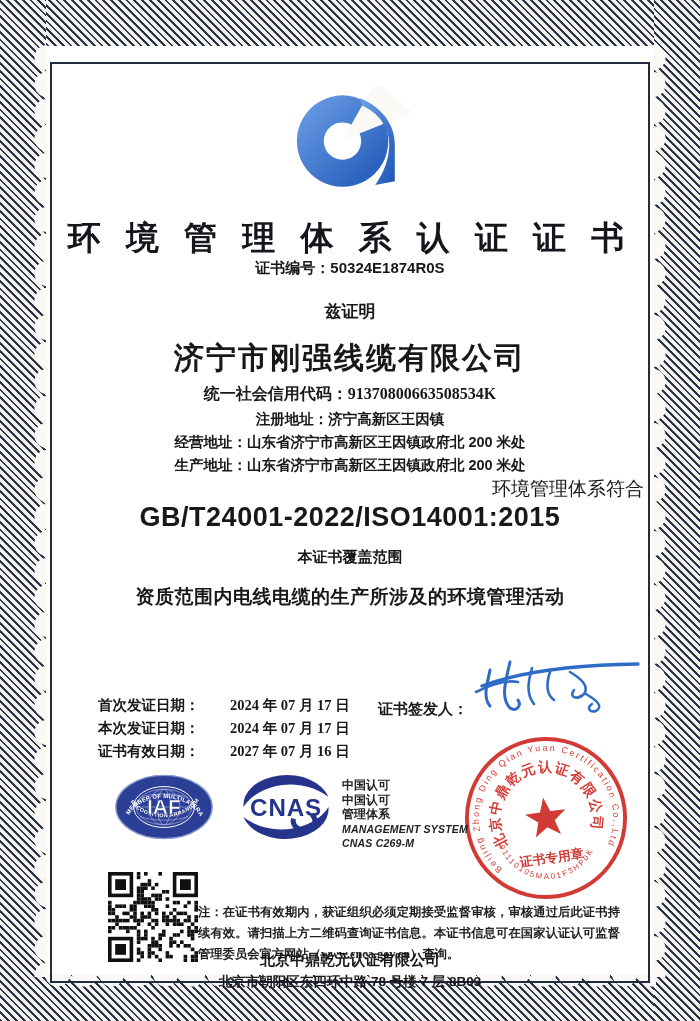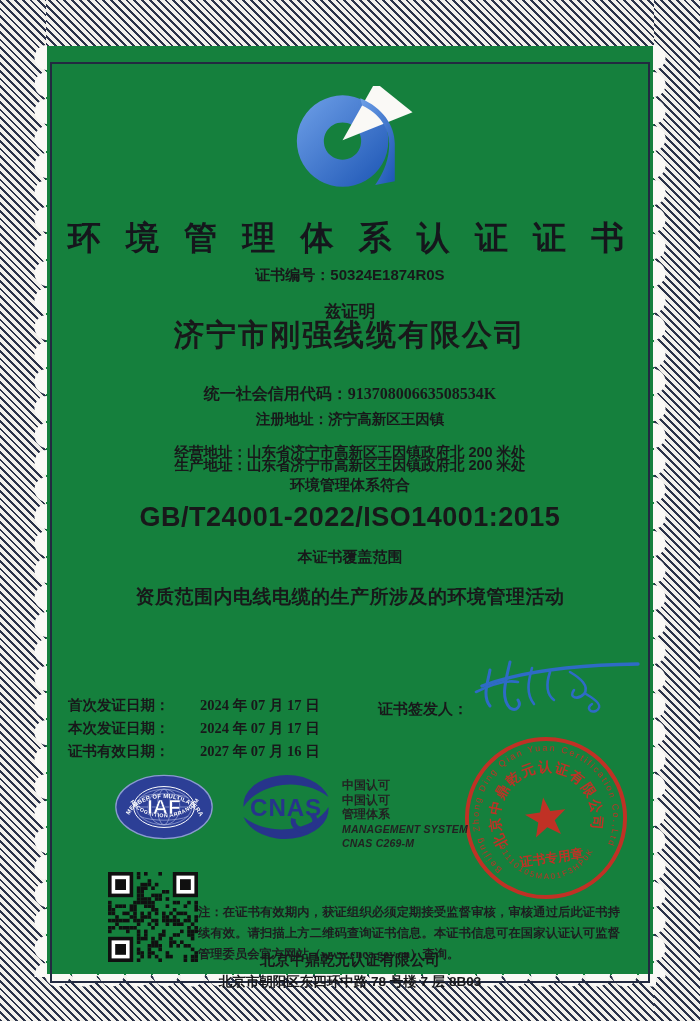--- a/index.html
+++ b/index.html
@@ -1,16 +1,16 @@
 <!DOCTYPE html>
 <html><head>
 <meta charset="utf-8">
 <style>
   html,body{margin:0;padding:0;background:#e9e7e2;}
-  .page{position:relative;width:700px;height:1021px;background:#15803d;overflow:hidden;
+  .page{position:relative;width:700px;height:1021px;background:#ffffff;overflow:hidden;
         font-family:"Liberation Sans","DejaVu Sans",sans-serif;color:#18181a;}
   
   .band{position:absolute;background:repeating-linear-gradient(45deg,#2b3349 0 2px,#f3f1ec 2px 5.5px);}
   .band.top{top:0;left:0;right:0;height:46px;}
   .band.bottom{bottom:0;left:0;right:0;height:46px;}
   .band.left{top:0;bottom:0;left:0;width:46px;}
   .band.right{top:0;bottom:0;right:0;width:46px;}
   .scal{position:absolute;}
   .scal.top{top:33px;left:44px;right:44px;height:14px;
     background-image:radial-gradient(circle 13px at 50% 100%,#faf9f6 12px,rgba(0,0,0,0) 13px);
@@ -29,27 +29,27 @@
   .content{position:absolute;left:56px;right:56px;top:62px;bottom:38px;}
   .abs{position:absolute;}
   .ctr{left:0;right:0;text-align:center;}
   .title{font-size:33px;font-weight:bold;letter-spacing:8px;color:#15161c;}
   .certno{font-size:15px;font-weight:bold;}
   .declare{font-size:17px;font-weight:bold;}
   .company{font-size:30px;font-weight:bold;letter-spacing:2px;}
   .serifb{font-family:"Liberation Serif","DejaVu Serif",serif;font-weight:bold;}
   .credit{font-size:16px;}
   .addr{font-size:14.5px;font-weight:bold;}
-  .conform{font-size:15px;font-weight:bold;}
+  .conform{font-size:19px;font-weight:normal;text-align:right;}
   .standard{font-size:27px;font-weight:bold;letter-spacing:.5px;}
   .scopelbl{font-size:15px;font-weight:bold;}
   .scope{font-size:19px;font-weight:bold;letter-spacing:.5px;}
   .dates{left:12px;top:632px;font-size:14.5px;line-height:23px;}
   .dates .row{display:flex;}
-  .dates .lb{width:112px;text-align:justify;}
+  .dates .lb{width:112px;text-align:justify;margin-left:30px;}
   .dates .vl{margin-left:20px;}
   .signer{left:322px;top:638px;font-size:15px;}
   .acc-lines{left:286px;top:716px;font-size:12px;font-weight:bold;line-height:14.5px;color:#222;}
   .acc-lines .en{font-size:10.5px;letter-spacing:.2px;font-style:italic;}
   .note{left:142px;top:840px;width:422px;font-size:12.3px;line-height:1.72;
         text-align:justify;color:#1d1d20;}
   .issuer{top:889px;font-size:15px;font-weight:bold;}
   .issuer-addr{top:911px;font-size:13.5px;font-weight:bold;}
   .seal-svg{opacity:.92;}
 </style>
@@ -79,36 +79,36 @@
           </linearGradient>
         </defs>
         <path fill="url(#dg)" fill-rule="evenodd" d="M57,10 a49,49 0 1 0 0.1,0 Z M57,39 a20,20 0 1 1 -0.1,0 Z"></path>
         <polygon points="57,58 92,-4 132,28" fill="#faf9f6"></polygon>
         <path fill="url(#dg)" d="M76,13 C 100,23 113,42 113,62 L113,102 L92,106 C 102,92 107,78 107,62 C 107,45 96,29 78,21 Z"></path>
       </svg>
     </div>
 
     <div class="abs ctr title" style="top:154px;">环 境 管 理 体 系 认 证 证 书</div>
 
-    <div class="abs ctr certno" style="top:204px;text-align:center;">
+    <div class="abs ctr certno" style="top:197px;text-align:center;">
       <span>证书编号：</span><span>50324E1874R0S</span>
     </div>
 
     <div class="abs ctr declare" style="top:238px;">兹证明</div>
 
-    <div class="abs ctr company" style="top:253px;">济宁市刚强线缆有限公司</div>
+    <div class="abs ctr company" style="top:276px;">济宁市刚强线缆有限公司</div>
 
     <div class="abs ctr credit serifb" style="top:322px;">
       <span>统一社会信用代码：</span><span>91370800663508534K</span>
     </div>
 
     <div class="abs ctr addr" style="top:348px;">
       <span>注册地址：</span><span>济宁高新区王因镇</span>
     </div>
-    <div class="abs ctr addr" style="top:381px;">
+    <div class="abs ctr addr" style="top:371px;">
       <span>经营地址：</span><span>山东省济宁市高新区王因镇政府北 200 米处</span>
     </div>
     <div class="abs ctr addr" style="top:394px;">
       <span>生产地址：</span><span>山东省济宁市高新区王因镇政府北 200 米处</span>
     </div>
 
     <div class="abs ctr conform" style="top:414px;">环境管理体系符合</div>
 
     <div class="abs ctr standard" style="top:440px;">GB/T24001-2022/ISO14001:2015</div>
 

